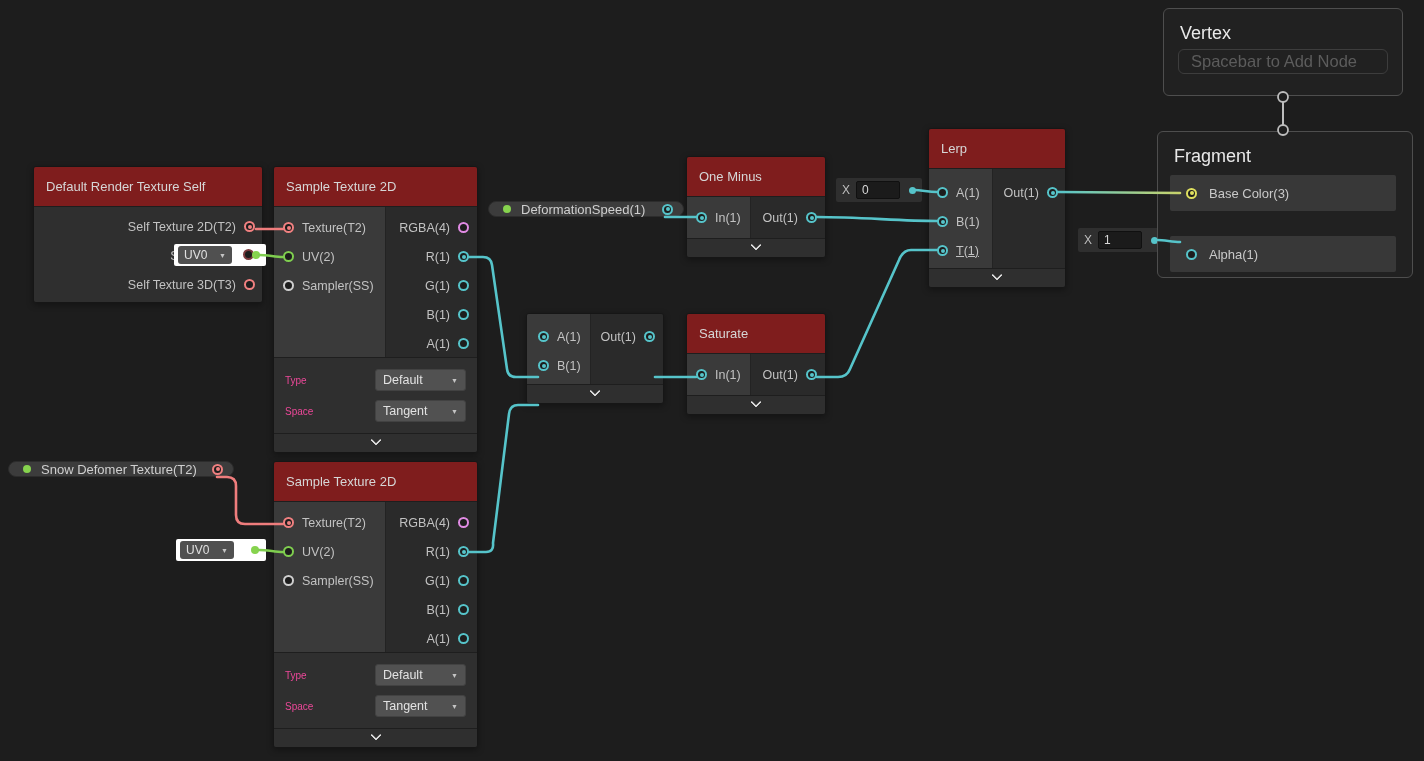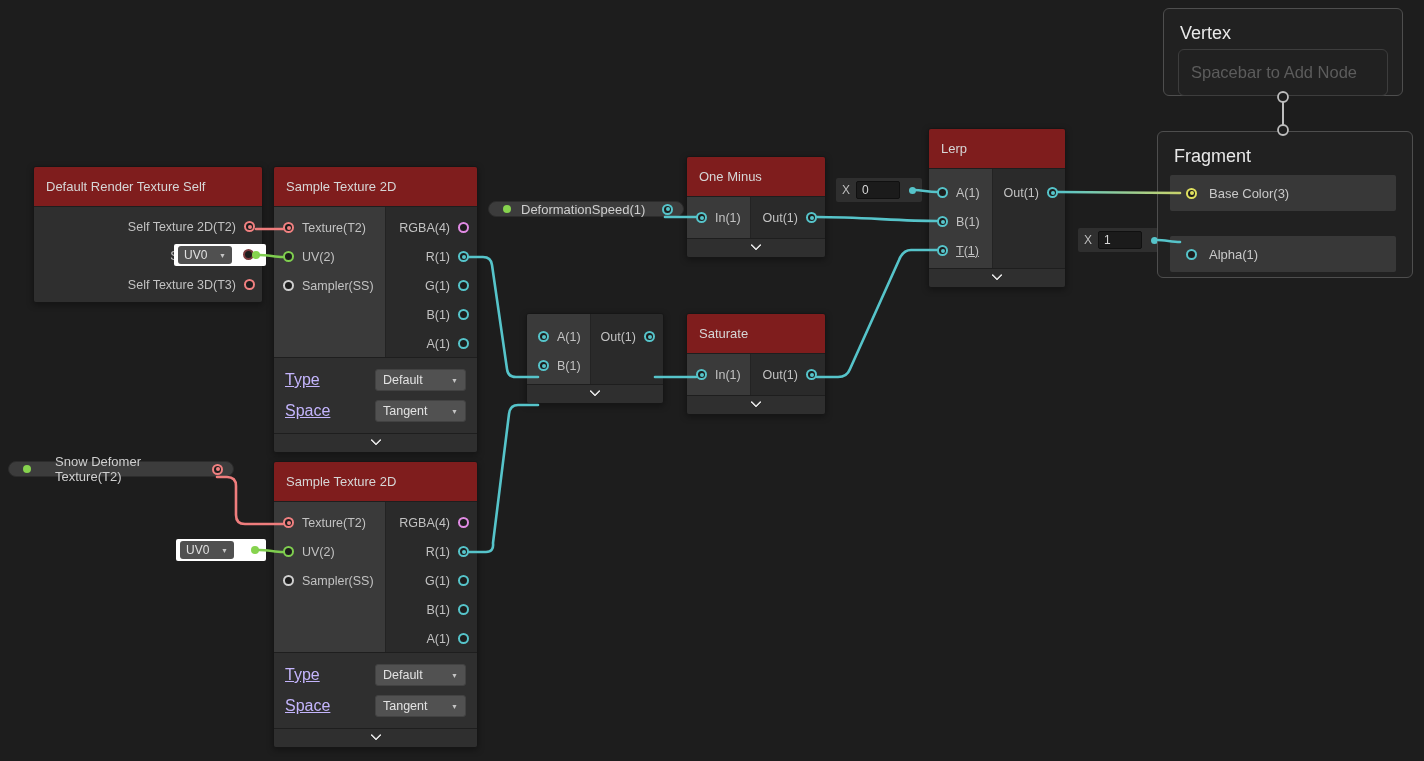--- a/index.html
+++ b/index.html
@@ -15,21 +15,21 @@
   .node-body { position:relative; display:flex; background:#2a2a2a; }
   .in-col { background:#3a3a3a; border-right:1px solid #232323; flex:none; }
   .out-col { flex:1; }
   .prow { display:flex; align-items:center; height:29px; font-size:12.5px; color:#c2c2c2; white-space:nowrap; }
   .prow.in { justify-content:flex-start; }
   .prow.out { justify-content:flex-end; }
   .prow .lbl { margin:0 8px; }
   .options { background:#2f2f2f; border-top:1px solid #1e1e1e; padding:9px 11px; }
   .opt-row { display:flex; align-items:center; justify-content:space-between; height:26px; margin-bottom:5px; }
   .opt-row:last-child { margin-bottom:0; }
-  .opt-label { font-size:16px; color:#c4b5fd;text-decoration:underline; }
+  .opt-label { font-size:10px; color:#ec4899; }
   .dropdown { background:#515151; border:1px solid #424242; border-radius:3px; height:22px; width:91px;
               display:flex; align-items:center; justify-content:space-between; padding:0 7px;
               font-size:12.5px; color:#e2e2e2; }
   .dd-caret { font-size:7px; color:#c4c4c4; }
   .collapse-bar { height:19px; background:#2f2f2f; border-top:1px solid #1e1e1e; display:flex; align-items:center; justify-content:center; }
   .chev { width:8px; height:8px; border-right:2px solid #dcdcdc; border-bottom:2px solid #dcdcdc; transform:rotate(45deg) translate(-2px,-2px); border-radius:1px; }
 
   
   .port { width:11px; height:11px; border-radius:50%; border:2px solid currentColor; background:#1d1d1d; position:relative; flex:none; }
   .port.on::after { content:""; position:absolute; inset:1.5px; border-radius:50%; background:currentColor; }
@@ -50,21 +50,21 @@
   .vdot { width:7px; height:7px; border-radius:50%; background:#56c4ca; margin-left:9px; flex:none; }
 
   .uvwidget { position:absolute; height:22px; background:#ffffff; border-radius:2px; display:flex; align-items:center; padding:0 8px 0 4px; }
   .uvdd { background:#505050; border-radius:3px; height:18px; width:54px; display:flex; align-items:center; justify-content:space-between;
           padding:0 6px; font-size:12px; color:#e0e0e0; }
   .gdot { width:8px; height:8px; border-radius:50%; background:#86d34e; flex:none; }
 
   
   .context { position:absolute; background:#212121; border:1px solid #4e4e4e; border-radius:6px; }
   .context-title { font-size:18px; color:#e9e9e9; padding:14px 0 0 16px; }
-  .spacebar-box { position:absolute; left:14px; right:14px; height:47px; border:1px solid #3d3d3d; border-radius:6px;
+  .spacebar-box { position:absolute; left:14px; right:14px; height:25px; border:1px solid #3d3d3d; border-radius:6px;
                   display:flex; align-items:center; padding-left:12px; font-size:16.5px; color:#5c5c5c; }
   .ctx-row { position:absolute; left:12px; right:16px; height:36px; background:#383838; border-radius:2px;
              display:flex; align-items:center; padding-left:16px; font-size:13px; color:#c9c9c9; }
   .ctx-row .lbl { margin-left:12px; }
 
   svg.wires { position:absolute; inset:0; pointer-events:none; z-index:60; }
 </style>
 </head>
 <body>
 
@@ -306,21 +306,21 @@
 </div>
 
 <div class="pill" style="left:488px; top:201px; width:196px;">
   <span class="dot"></span>
   <span style="flex:1;">DeformationSpeed(1)</span>
   <span class="port on c-cyan"></span>
 </div>
 
 <div class="pill" style="left:8px; top:461px; width:226px;">
   <span class="dot"></span>
-  <span style="flex:1;margin-left:14px;">Snow Defomer Texture(T2)</span>
+  <span style="flex:1;">Snow Defomer Texture(T2)</span>
   <span class="port on c-salmon"></span>
 </div>
 
 <div class="uvwidget" style="left:174px; top:244px; width:92px; z-index:10;">
   <div class="uvdd">
       <span>UV0</span>
       <span class="dd-caret">▼</span>
     </div>
   <span class="port c-maroon" style="position:absolute; right:12px; top:5px;"></span>
   <span class="gdot" style="position:absolute; right:6px; top:7px;"></span>

